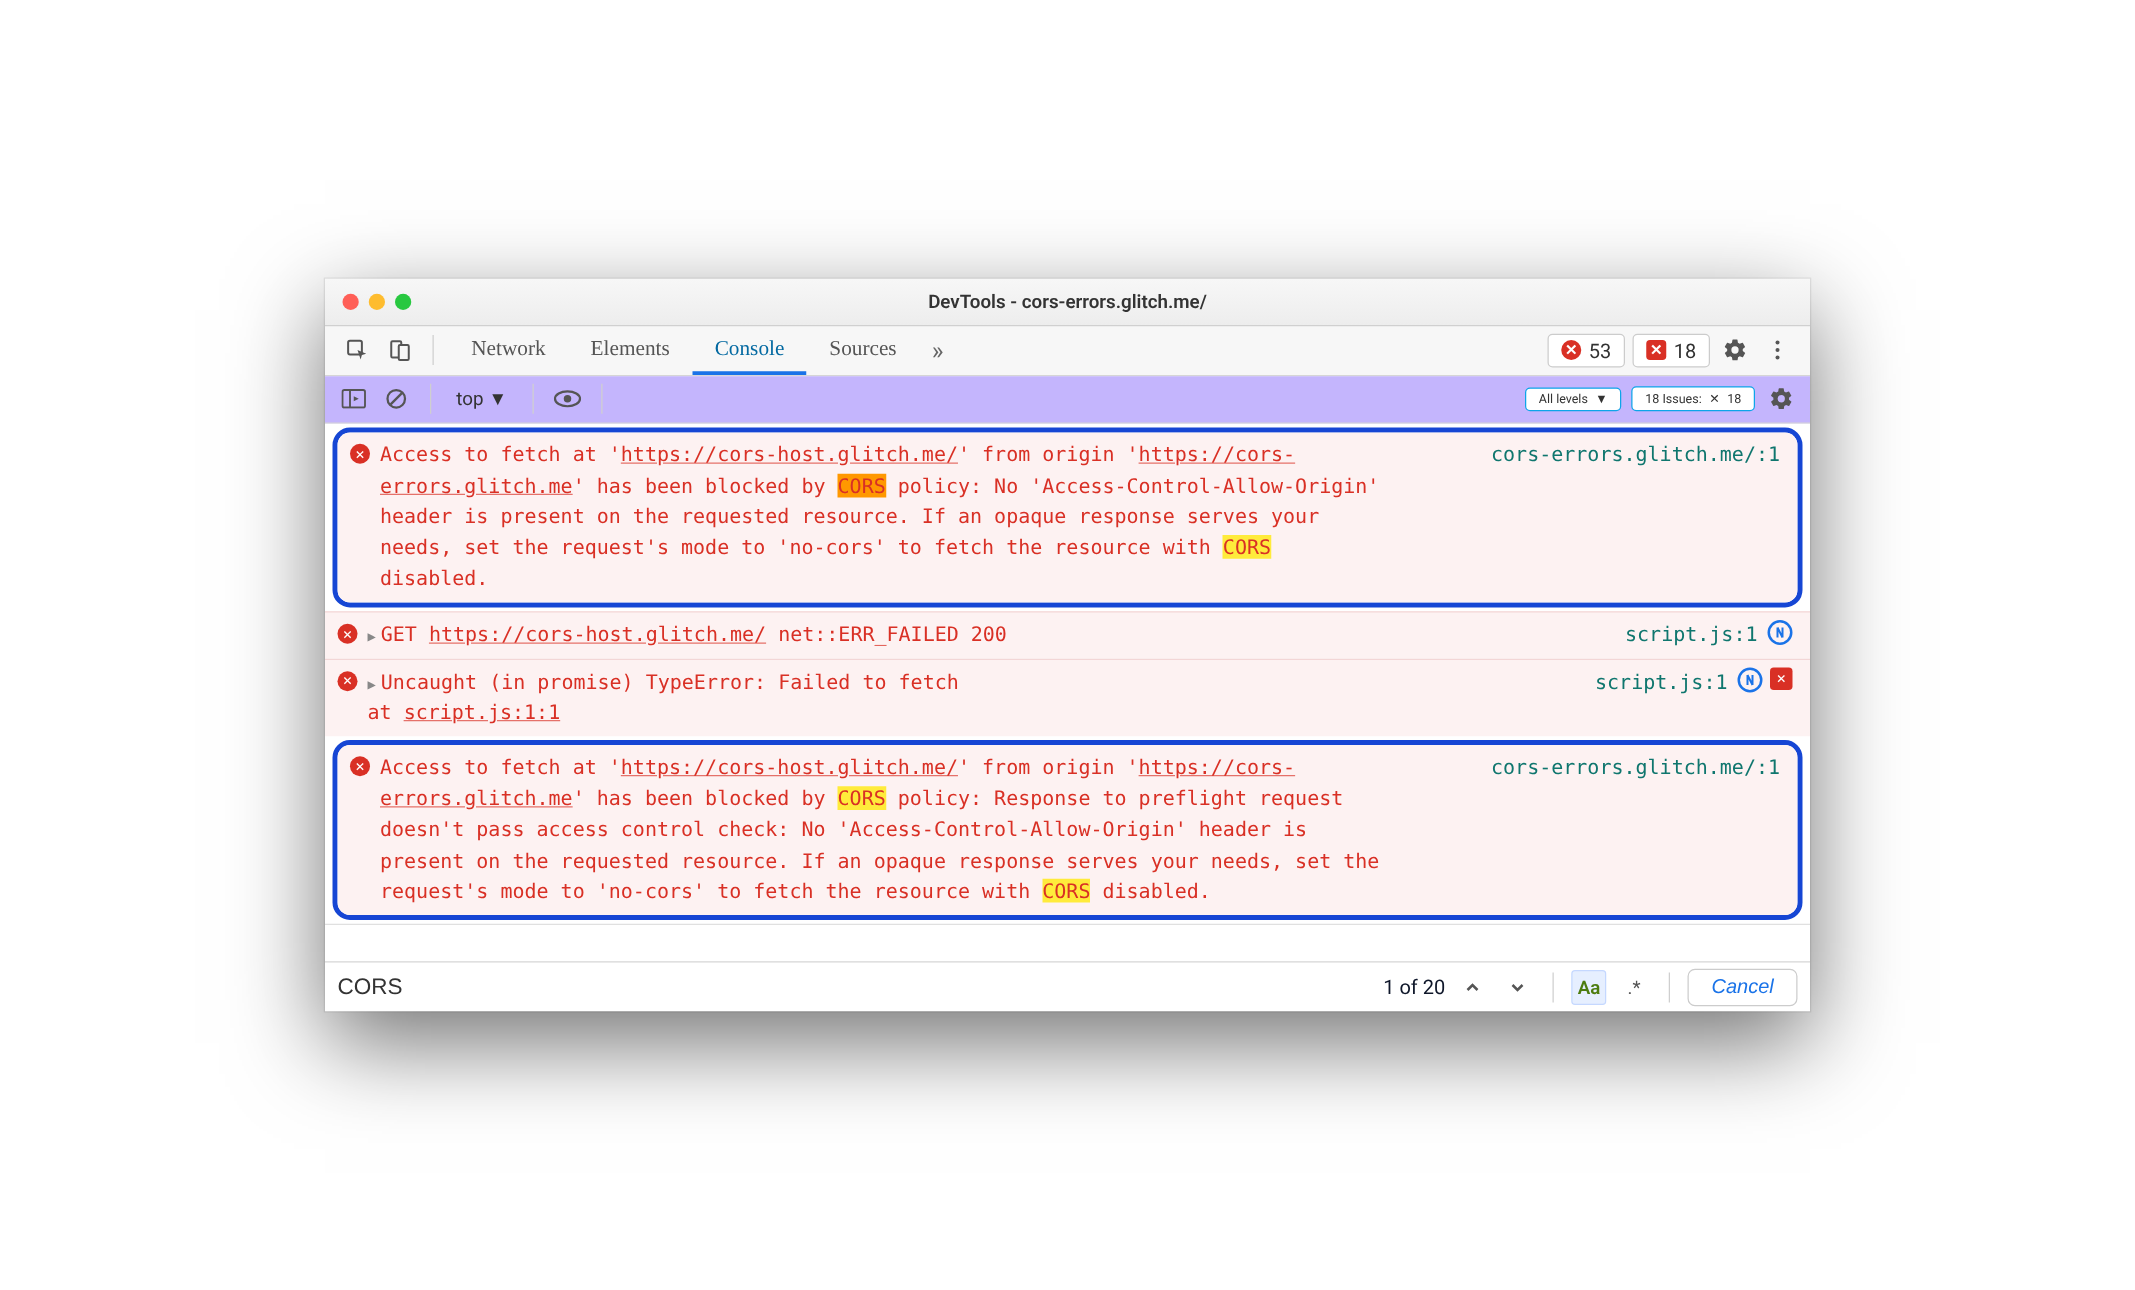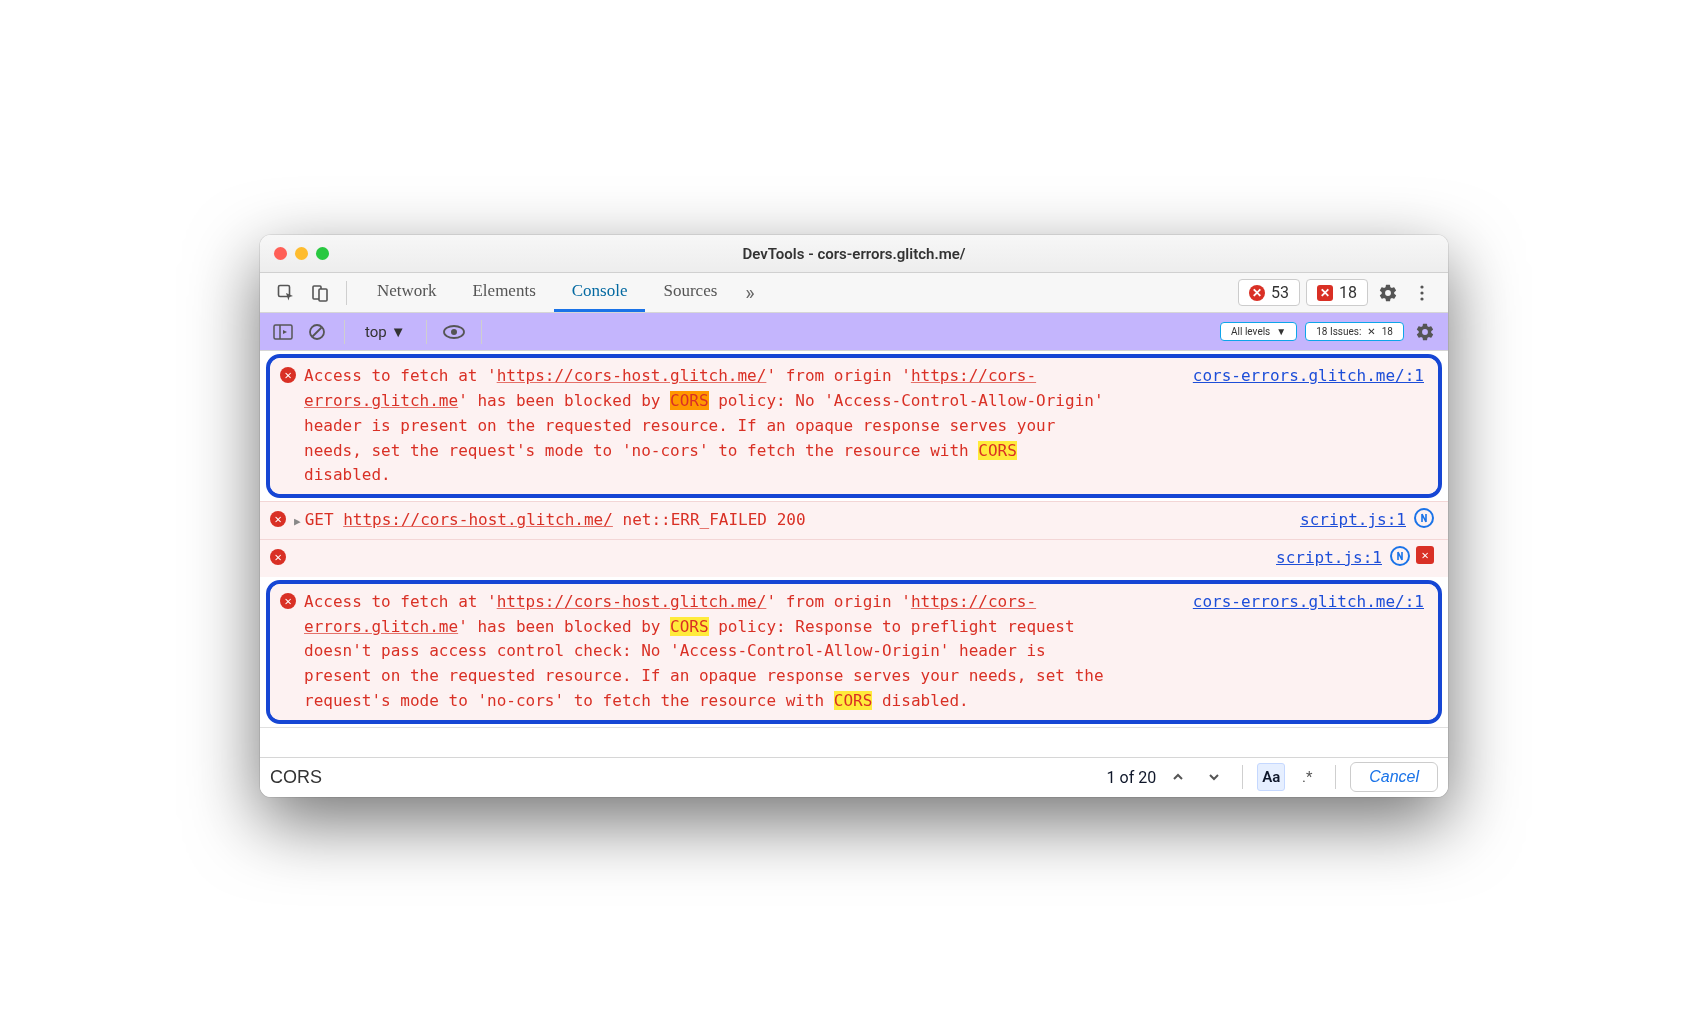--- a/index.html
+++ b/index.html
@@ -7,21 +7,21 @@
     font-family: -apple-system, BlinkMacSystemFont, "Segoe UI", Roboto, sans-serif;
     background: #fff;
     display: flex;
     justify-content: center;
     align-items: center;
     min-height: 1032px;
     width: 1708px;
   }
   .window {
     width: 1188px;
-    border-radius: 11px;
+    border-radius: 0;
     overflow: hidden;
     background: #fff;
     box-shadow: 0 25px 70px rgba(0,0,0,0.55), 0 0 0 1px rgba(0,0,0,0.08);
     display: flex;
     flex-direction: column;
   }
 
   
   .titlebar {
     height: 38px;
@@ -95,21 +95,21 @@
     border:1px solid #0ea5e9; background:#fff; border-radius:4px;
     padding: 3px 10px; font-size:10px; color:#333; display:flex; align-items:flex-end; gap:6px; cursor:pointer;
   }
 
   
   .messages { background:#fff; font-family: ui-monospace, Menlo, monospace; font-size:16px; line-height:1.55; }
   .msg { border-top:1px solid #f3d6d6; background:#fdf2f2; padding: 6px 14px 6px 34px; position:relative; display:flex; }
   .msg:first-child { border-top:1px solid #d6d6d6; }
   .msg .msg-icon { position:absolute; left:10px; top:9px; width:16px; height:16px; border-radius:50%; background:#d93025; color:#fff; font-size:12px; display:flex; align-items:center; justify-content:center; font-weight:bold;}
   .msg .msg-body { flex:1; color:#d93025; word-break:break-word; max-width: 800px;}
-  .msg .msg-src { color:#1d4ed8; text-decoration:underline; white-space:nowrap; margin-left:auto; padding-left:20px; cursor:pointer;}
+  .msg .msg-src { color:#0f766e; white-space:nowrap; margin-left:auto; padding-left:20px; cursor:pointer;}
   .msg .src-icons { display:flex; gap:6px; align-items:flex-start; margin-left:8px;}
   .u { text-decoration: underline; text-decoration-color:#d93025aa;}
   .hl { background:#ffeb3b; }
   .hl.active { background:#ff9800; }
   .disclosure::before { content:"▶"; font-size:11px; color:#888; margin-right:4px;}
   .highlight-box { border:4px solid #1646d4; border-radius:14px; margin:3px 6px; overflow:hidden;}
   .highlight-box .msg { border-top:none;}
   .src-badge { width:18px; height:18px; border-radius:3px; background:#d93025; color:#fff; font-size:12px; display:flex; align-items:center; justify-content:center; font-weight:bold;}
   .src-circle { width:20px; height:20px; border-radius:50%; border:2px solid #1a73e8; display:flex; align-items:center; justify-content:center;}
 
@@ -127,21 +127,21 @@
   }
   .searchbar .search-input {
     flex:1; border:none; outline:none; font-size:18px; color:#333;
   }
   .searchbar .count { color:#0f172a; font-size:16px; }
   .searchbar .sb-btn {
     width:28px; height:28px; display:flex; align-items:center; justify-content:center;
     cursor:pointer; color:#555; font-size:15px;
   }
   .sb-btn.toggle { border:1px solid transparent; border-radius:3px;}
-  .sb-btn.toggle.on { background:#e6efff; color:#0f172a; border-color:#c5d8ff;}
+  .sb-btn.toggle.on { background:#e6efff; color:#4d7c0f; border-color:#c5d8ff;}
   .cancel-btn {
     border:1px solid #ccc; background:#fff; border-radius:6px;
     padding: 5px 18px; font-size:16px; color:#1a73e8; cursor:pointer;font-style:italic;
   }
 
   svg { display:block; }
 </style>
 </head>
 <body>
 
@@ -263,20 +263,21 @@
         <div class="src-icons">
           <div class="src-circle">
             <svg width="12" height="12" viewBox="0 0 12 12" fill="none" stroke="#1a73e8" stroke-width="1.6">
               <path d="M4 2 L4 10 M8 2 L8 10 M4 2 L8 10"></path>
             </svg>
           </div>
         </div>
       </div>
       <div class="msg">
         <div class="msg-icon">✕</div>
+        <div class="msg-body"><span class="disclosure"></span><span><span>Uncaught (in promise) TypeError: Failed to fetch</span></span><br><span><span>    at </span><span class="u">script.js:1:1</span></span></div>
         <div class="msg-src">script.js:1</div>
         <div class="src-icons">
           <div class="src-circle">
             <svg width="12" height="12" viewBox="0 0 12 12" fill="none" stroke="#1a73e8" stroke-width="1.6">
               <path d="M4 2 L4 10 M8 2 L8 10 M4 2 L8 10"></path>
             </svg>
           </div>
           <div class="src-badge">✕</div>
         </div>
       </div>

